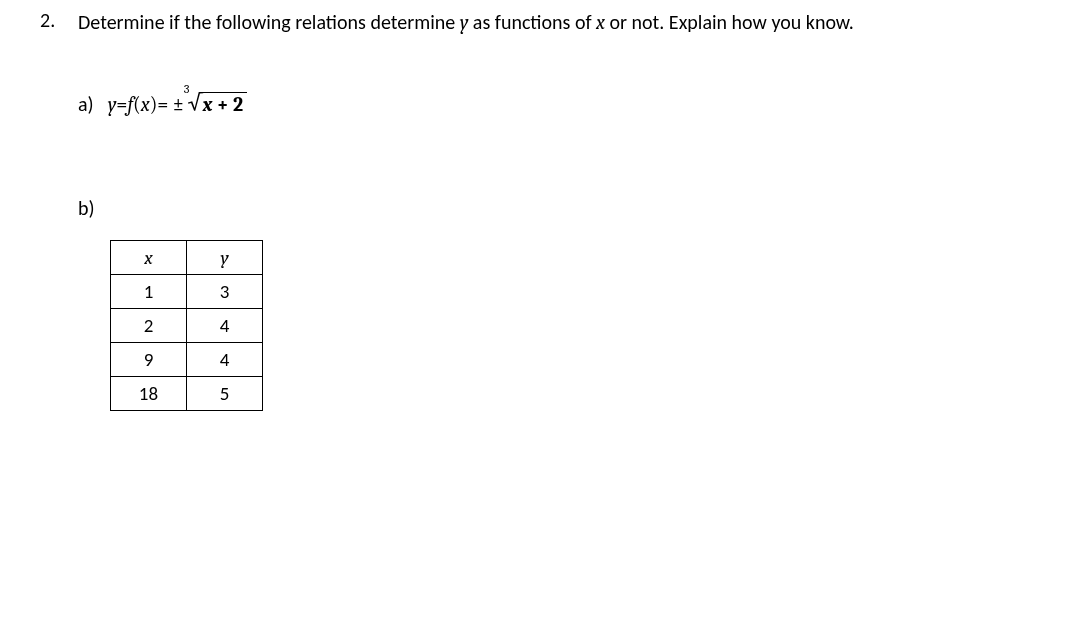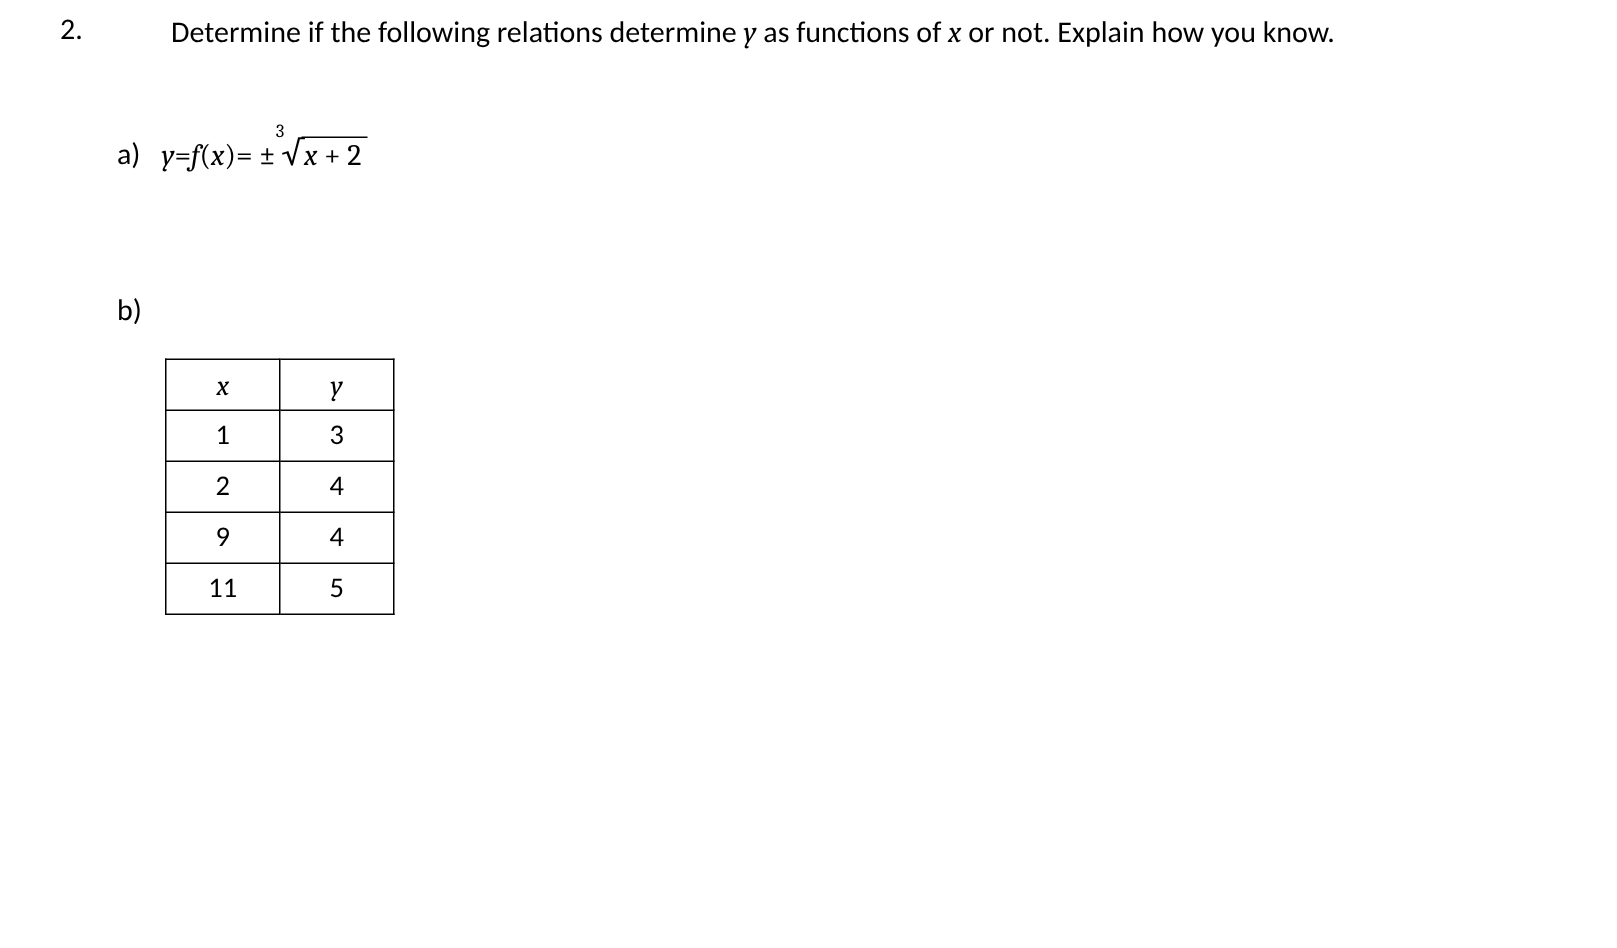--- a/index.html
+++ b/index.html
@@ -19,21 +19,20 @@
       display: flex;
       align-items: flex-start;
       margin-bottom: 55px;
     }
     .question-number {
       width: 38px;
       flex-shrink: 0;
     }
     .question-text {
       line-height: 1.4;
-      margin-left: 36px;
     }
     .italic {
       font-style: italic;
       font-family: 'Cambria Math', Cambria, serif;
     }
     .part-a {
       margin-left: 38px;
       margin-bottom: 80px;
       display: flex;
       align-items: center;
@@ -64,20 +63,21 @@
       font-size: 1.15em;
       line-height: 1;
       position: relative;
       top: -1px;
     }
     .radicand {
       border-top: 1.5px solid #000;
       padding: 0 4px 0 2px;
       margin-left: -2px;
       font-style: italic;
+      font-weight: bold;
     }
     .part-b {
       margin-left: 38px;
       margin-bottom: 20px;
     }
     .table-wrap {
       margin-left: 70px;
       margin-top: 20px;
     }
     table {
@@ -141,18 +141,18 @@
     </tr>
     <tr>
       <td>2</td>
       <td>4</td>
     </tr>
     <tr>
       <td>9</td>
       <td>4</td>
     </tr>
     <tr>
-      <td>11</td>
+      <td>18</td>
       <td>5</td>
     </tr>
   </tbody>
     </table>
 </div>
 
 </body></html>

